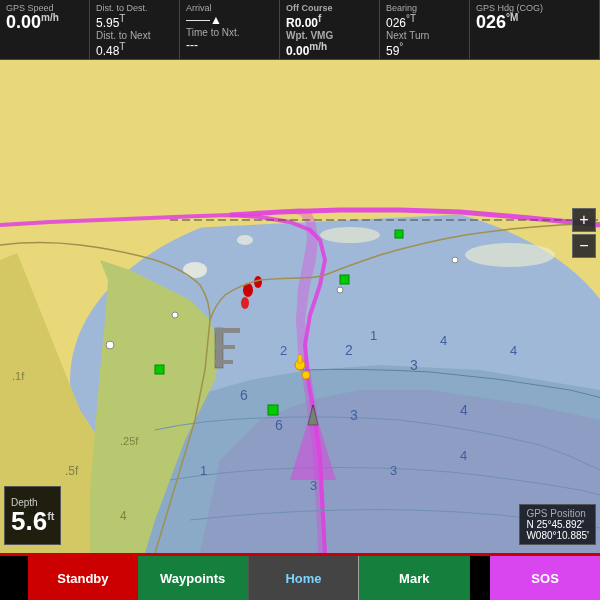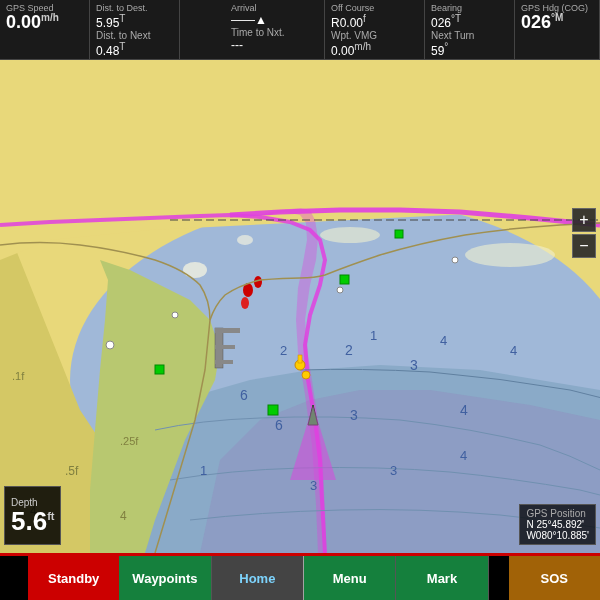--- a/index.html
+++ b/index.html
@@ -56,22 +56,22 @@
     }
 
     .info-unit {
       font-size: 10px;
       color: #ccc;
       vertical-align: super;
     }
 
     .cell-gps-speed { width: 90px; }
     .cell-dist { width: 90px; }
-    .cell-arrival { width: 100px; margin-left: 45px; }
-    .cell-offcourse { width: 100px; }
+    .cell-arrival { width: 100px; }
+    .cell-offcourse { width: 100px; font-weight: bold; }
     .cell-bearing { width: 90px; }
     .cell-hdg { flex: 1; }
 
     .sub-label {
       font-size: 10px;
       color: #aaa;
     }
 
     
     #chart-area {
@@ -180,21 +180,21 @@
       color: #fff;
     }
 
     .nav-btn-home {
       background: #444;
       border-right: 1px solid #a3a3a3;
       color: #7dd3fc;
     }
 
     .nav-btn-sos {
-      background: #a16207;
+      background: #d946ef;
       margin-left: 20px;
     }
 
     
     #red-line {
       height: 3px;
       background: #cc0000;
       flex-shrink: 0;
     }
 
@@ -376,17 +376,16 @@
       <div class="zoom-btn">−</div>
     </div>
   </div>
 
   <div id="red-line"></div>
 
   <div id="bottom-nav">
     <button class="nav-btn nav-btn-standby">Standby</button>
     <button class="nav-btn nav-btn-default">Waypoints</button>
     <button class="nav-btn nav-btn-home">Home</button>
-    <button class="nav-btn nav-btn-default">Menu</button>
     <button class="nav-btn nav-btn-default">Mark</button>
     <button class="nav-btn nav-btn-sos">SOS</button>
   </div>
 </div>
 
 </body></html>

